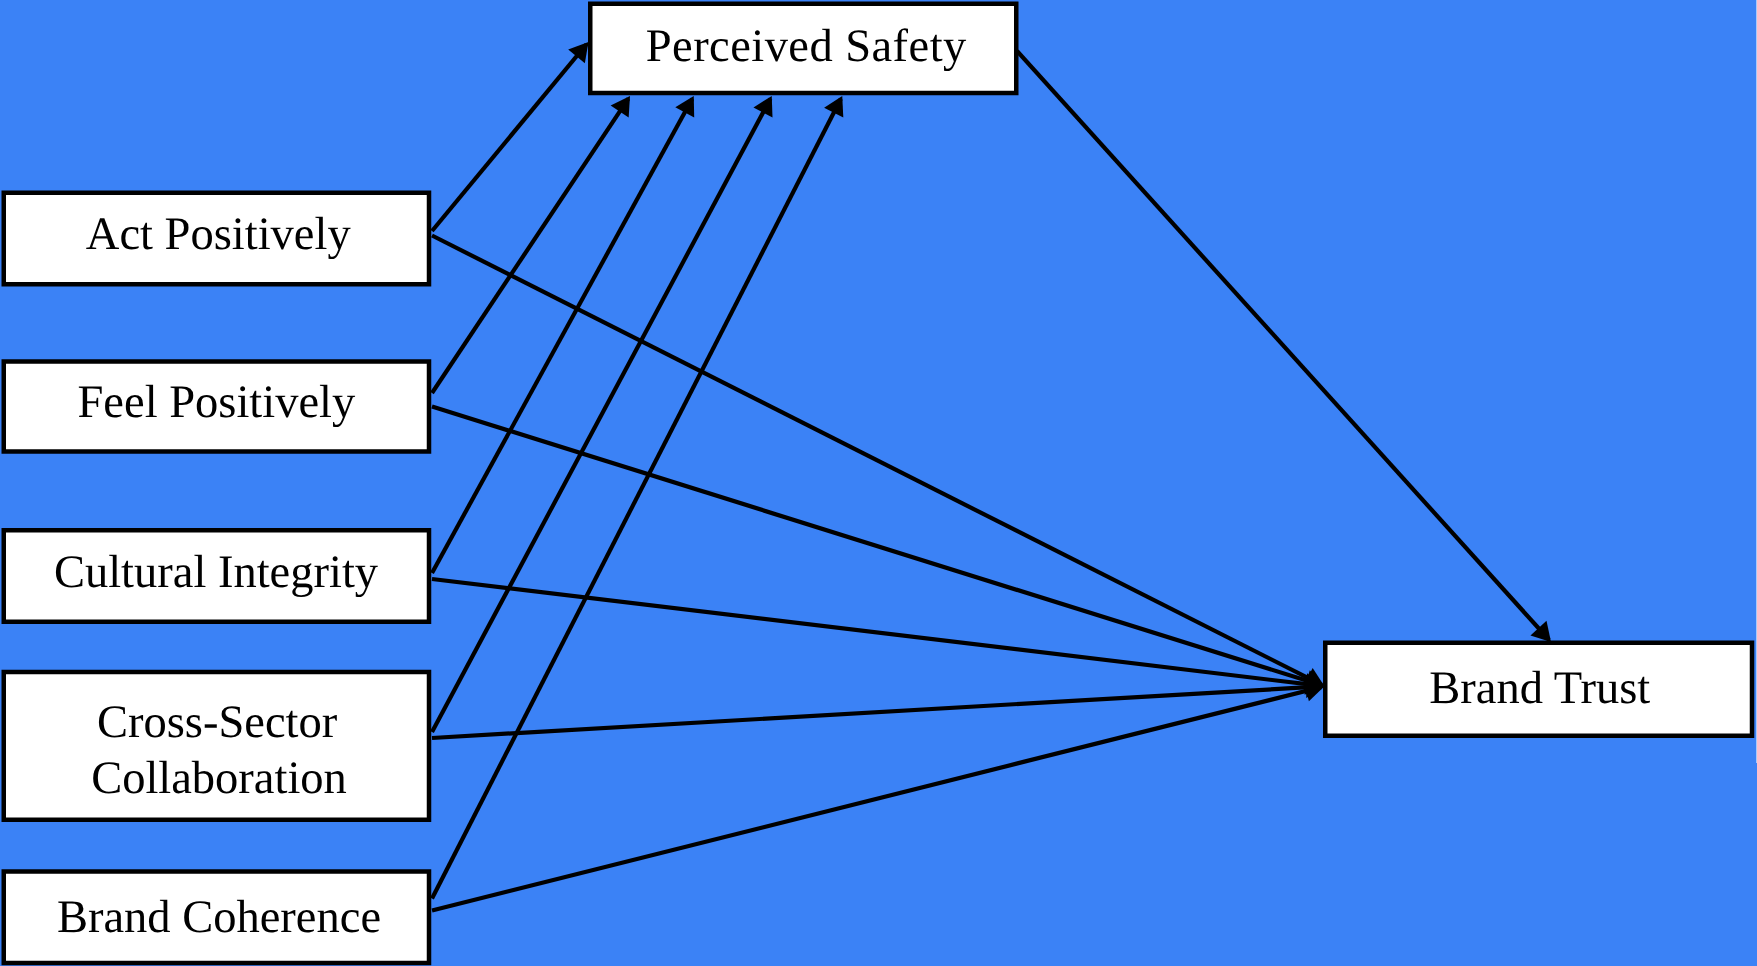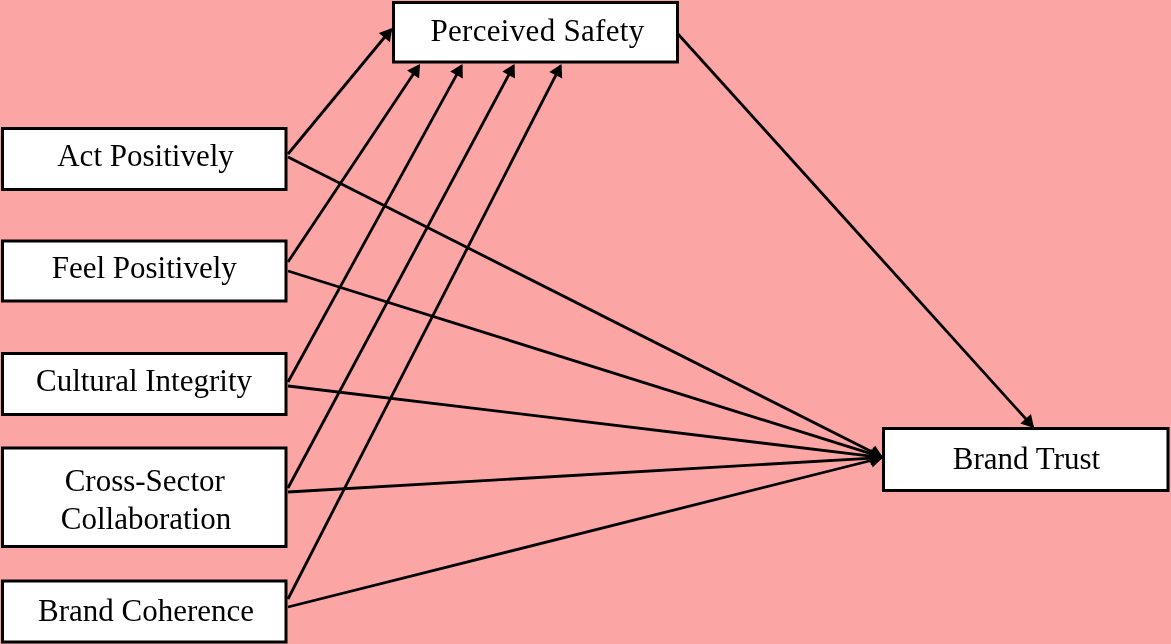--- a/index.html
+++ b/index.html
@@ -1,16 +1,16 @@
 <!DOCTYPE html>
 <html><head>
 <meta charset="utf-8">
 <style>
   html,body{margin:0;padding:0;background:#ffffff;}
-  #canvas{position:relative;width:1171px;height:644px;background:#fca5a5;overflow:hidden;}
+  #canvas{position:relative;width:1171px;height:644px;background:#3b82f6;overflow:hidden;}
   svg{position:absolute;left:0;top:0;}
   text{font-family:"Liberation Serif",serif;font-size:31px;fill:#000000;}
 </style>
 </head>
 <body>
 <div id="canvas">
 <svg width="1171" height="644" viewBox="0 0 1171 644">
 
   <g stroke="#000000" stroke-width="2.8" fill="none">
     <line x1="288" y1="154" x2="391.0" y2="29.5"></line>

